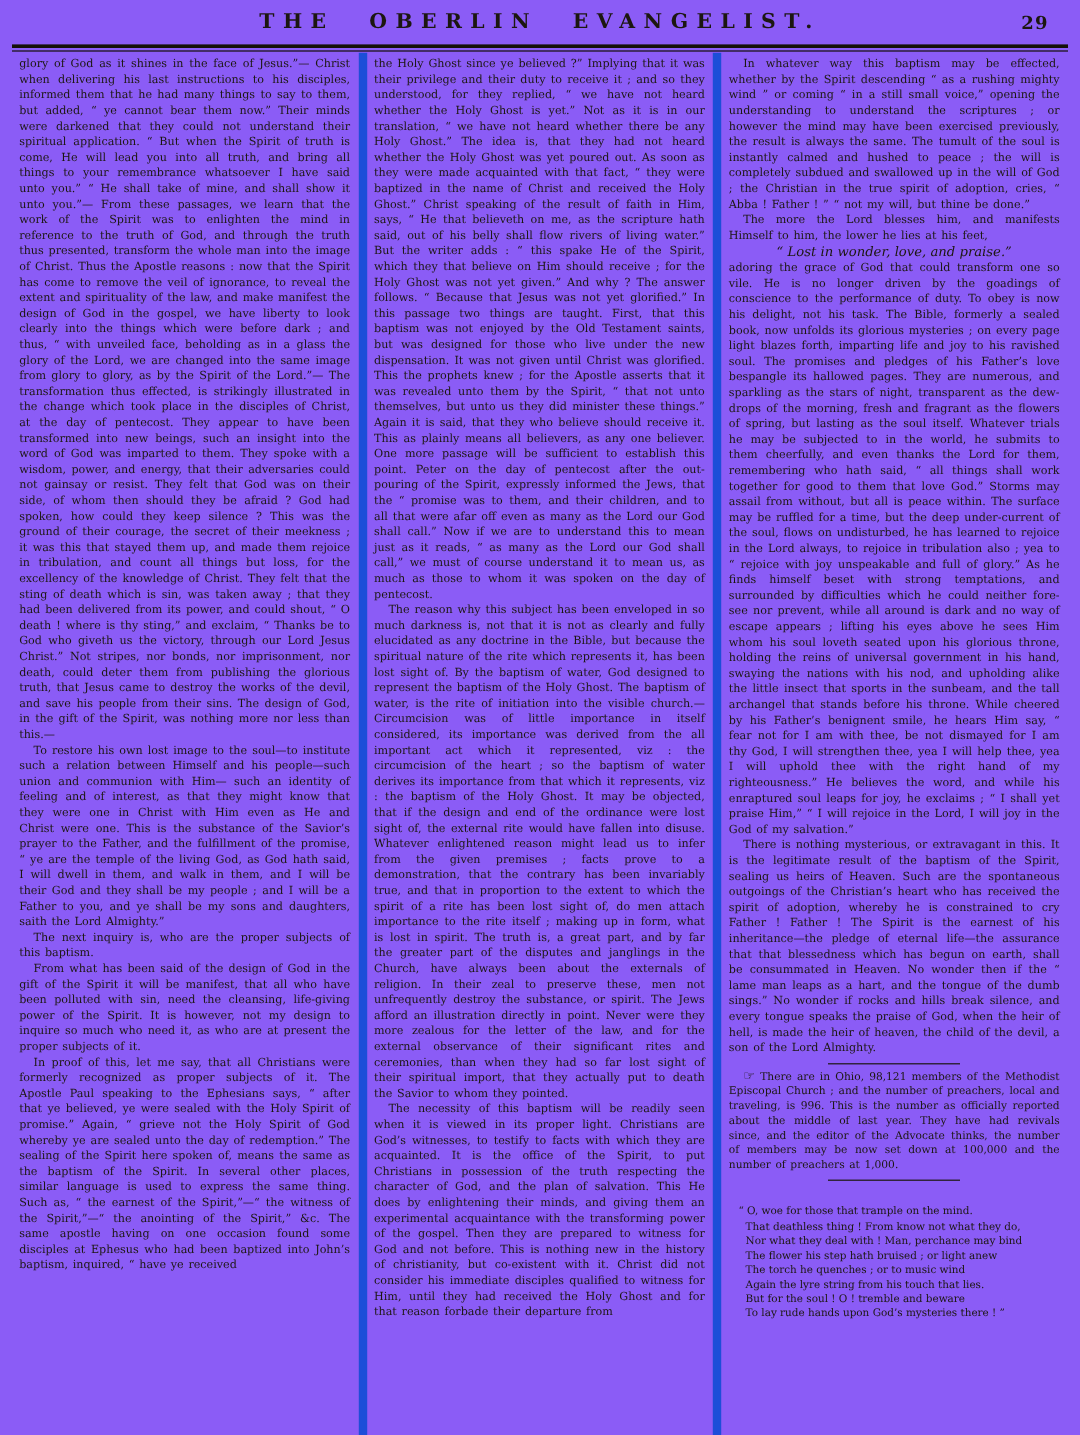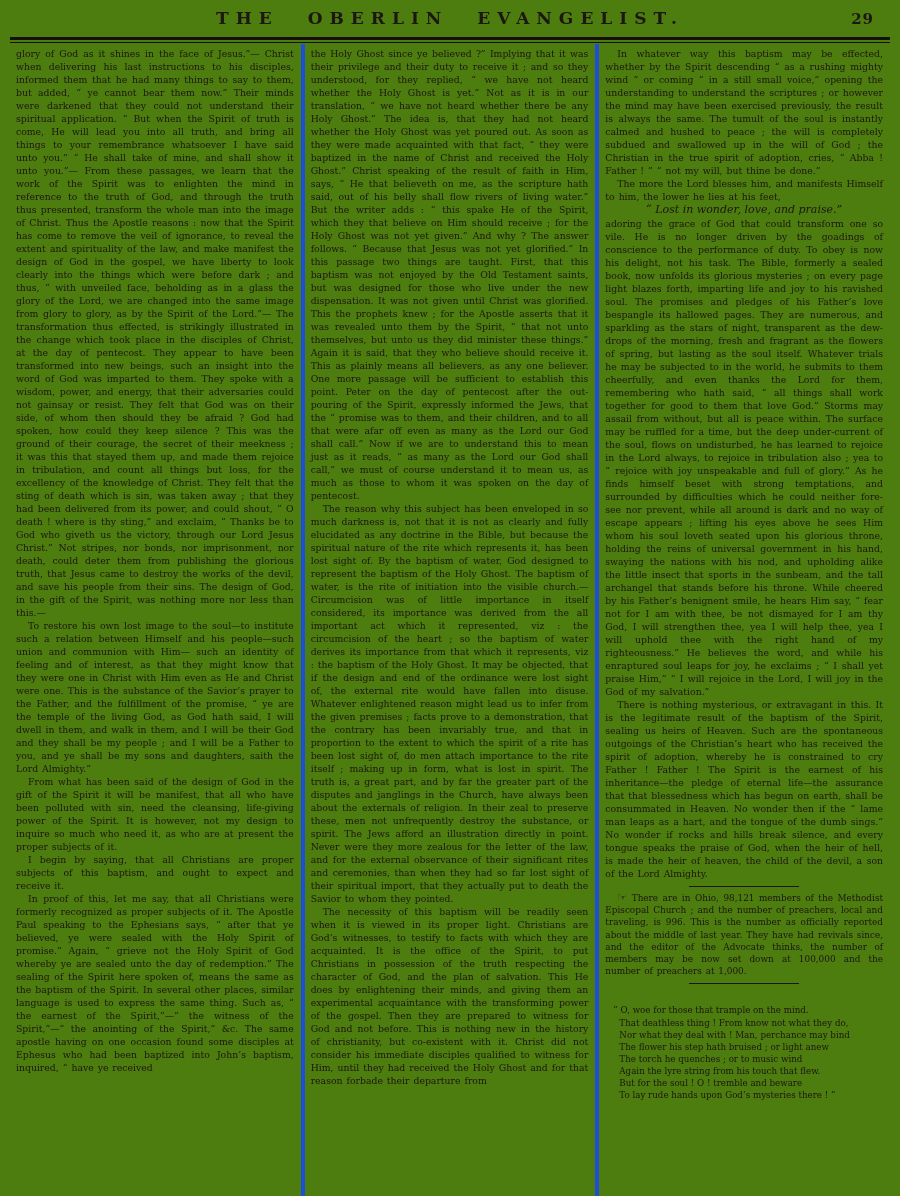--- a/index.html
+++ b/index.html
@@ -2,31 +2,31 @@
 <html><head>
 <meta charset="utf-8">
 <style>
   html,body{margin:0;padding:0}
   body{
     width:900px;height:1196px;overflow:hidden;
     background:#f5f3ec;color:#1c1710;
     font-family:"DejaVu Serif","Liberation Serif",serif;
     -webkit-font-smoothing:antialiased;
   }
-  .page{box-sizing:border-box;width:900px;height:1196px;padding:5px 10px 0 10px;background:#4d7c0f}
+  .page{box-sizing:border-box;width:900px;height:1196px;padding:5px 10px 0 10px;background:#8b5cf6}
   .masthead{position:relative;height:27px;margin-top:3px}
   .masthead-title{
     text-align:center;font-size:17px;font-weight:bold;
     letter-spacing:7px;word-spacing:16px;white-space:nowrap;
   }
   .page-number{position:absolute;right:16px;top:2px;font-size:15px;font-weight:bold;letter-spacing:1px}
   .rule-double{height:2px;border-top:3px solid #151009;border-bottom:1px solid #151009;margin-top:2px}
   .columns{display:flex;margin-top:1px;height:1152px}
   .col{flex:1 1 0;box-sizing:border-box;padding:3px 7px 0 6px;overflow:hidden}
-  .col + .col{border-left:4px solid #1d4ed8}
+  .col + .col{border-left:7px solid #1d4ed8}
   .col p{margin:0;font-size:9.3px;line-height:13px;text-align:justify;text-justify:inter-word;word-spacing:1px}
   .col p.indent{text-indent:12px}
   .quote-line{font-size:11px;line-height:14px;text-align:center;font-style:italic}
   .rule-short{width:110px;border-top:1.5px solid #1c1710;margin:6px auto 5px auto}
   .news-item{font-size:8.9px !important;line-height:12.2px !important}
   .manicule{font-size:11px;line-height:10px}
   .poem{margin-top:20px;padding-left:8px}
   .poem-line{font-size:8.7px;line-height:12.1px;text-align:left;white-space:nowrap}
   .poem-line.indented{padding-left:6px}
 </style>
@@ -40,22 +40,22 @@
     <div class="page-number">29</div>
   </header>
 
   <div class="rule-double"></div>
 
   <main class="columns">
 
     <section class="col">
       <p>glory of God as it shines in the face of Jesus.”— Christ when delivering his last instructions to his disciples, informed them that he had many things to say to them, but added, “ ye cannot bear them now.”  Their minds were darkened that they could not understand their spiritual application.  “ But when the Spirit of truth is come, He will lead you into all truth, and bring all things to your remembrance whatsoever I have said unto you.”  “ He shall take of mine, and shall show it unto you.”— From these passages, we learn that the work of the Spirit was to enlighten the mind in reference to the truth of God, and through the truth thus presented, transform the whole man into the image of Christ.  Thus the Apostle reasons : now that the Spirit has come to remove the veil of ignorance, to reveal the extent and spirituality of the law, and make manifest the design of God in the gospel, we have liberty to look clearly into the things which were before dark ; and thus, “ with unveiled face, beholding as in a glass the glory of the Lord, we are changed into the same image from glory to glory, as by the Spirit of the Lord.”— The transformation thus effected, is strikingly illustrated in the change which took place in the disciples of Christ, at the day of pentecost.  They appear to have been transformed into new beings, such an insight into the word of God was imparted to them.  They spoke with a wisdom, power, and energy, that their adversaries could not gainsay or resist.  They felt that God was on their side, of whom then should they be afraid ?  God had spoken, how could they keep silence ?  This was the ground of their courage, the secret of their meekness ; it was this that stayed them up, and made them rejoice in tribulation, and count all things but loss, for the excellency of the knowledge of Christ.  They felt that the sting of death which is sin, was taken away ; that they had been delivered from its power, and could shout, “ O death ! where is thy sting,” and exclaim, “ Thanks be to God who giveth us the victory, through our Lord Jesus Christ.”  Not stripes, nor bonds, nor imprisonment, nor death, could deter them from publishing the glorious truth, that Jesus came to destroy the works of the devil, and save his people from their sins.  The design of God, in the gift of the Spirit, was nothing more nor less than this.—</p>
       <p class="indent">To restore his own lost image to the soul—to institute such a relation between Himself and his people—such union and communion with Him— such an identity of feeling and of interest, as that they might know that they were one in Christ with Him even as He and Christ were one.  This is the substance of the Savior’s prayer to the Father, and the fulfillment of the promise, “ ye are the temple of the living God, as God hath said, I will dwell in them, and walk in them, and I will be their God and they shall be my people ; and I will be a Father to you, and ye shall be my sons and daughters, saith the Lord Almighty.”</p>
+      <p class="indent">The next inquiry is, who are the proper subjects of this baptism.</p>
       <p class="indent">From what has been said of the design of God in the gift of the Spirit it will be manifest, that all who have been polluted with sin, need the cleansing, life-giving power of the Spirit.  It is however, not my design to inquire so much who need it, as who are at present the proper subjects of it.</p>
-      <p class="indent">I begin by saying, that all Christians are proper subjects of this baptism, and ought to expect and receive it.</p>
       <p class="indent">In proof of this, let me say, that all Christians were formerly recognized as proper subjects of it.  The Apostle Paul speaking to the Ephesians says, “ after that ye believed, ye were sealed with the Holy Spirit of promise.”  Again, “ grieve not the Holy Spirit of God whereby ye are sealed unto the day of redemption.”  The sealing of the Spirit here spoken of, means the same as the baptism of the Spirit.  In several other places, similar language is used to express the same thing.  Such as, “ the earnest of the Spirit,”—“ the witness of the Spirit,”—“ the anointing of the Spirit,” &amp;c. The same apostle having on one occasion found some disciples at Ephesus who had been baptized into John’s baptism, inquired, “ have ye received</p>
     </section>
 
     <section class="col">
       <p>the Holy Ghost since ye believed ?”  Implying that it was their privilege and their duty to receive it ; and so they understood, for they replied, “ we have not heard whether the Holy Ghost is yet.”  Not as it is in our translation, “ we have not heard whether there be any Holy Ghost.”  The idea is, that they had not heard whether the Holy Ghost was yet poured out.  As soon as they were made acquainted with that fact, “ they were baptized in the name of Christ and received the Holy Ghost.”  Christ speaking of the result of faith in Him, says, “ He that believeth on me, as the scripture hath said, out of his belly shall flow rivers of living water.”  But the writer adds : “ this spake He of the Spirit, which they that believe on Him should receive ; for the Holy Ghost was not yet given.”  And why ?  The answer follows.  “ Because that Jesus was not yet glorified.”  In this passage two things are taught.  First, that this baptism was not enjoyed by the Old Testament saints, but was designed for those who live under the new dispensation.  It was not given until Christ was glorified.  This the prophets knew ; for the Apostle asserts that it was revealed unto them by the Spirit, “ that not unto themselves, but unto us they did minister these things.”  Again it is said, that they who believe should receive it.  This as plainly means all believers, as any one believer.  One more passage will be sufficient to establish this point.  Peter on the day of pentecost after the out-pouring of the Spirit, expressly informed the Jews, that the “ promise was to them, and their children, and to all that were afar off even as many as the Lord our God shall call.”  Now if we are to understand this to mean just as it reads, “ as many as the Lord our God shall call,” we must of course understand it to mean us, as much as those to whom it was spoken on the day of pentecost.</p>
       <p class="indent">The reason why this subject has been enveloped in so much darkness is, not that it is not as clearly and fully elucidated as any doctrine in the Bible, but because the spiritual nature of the rite which represents it, has been lost sight of.  By the baptism of water, God designed to represent the baptism of the Holy Ghost.  The baptism of water, is the rite of initiation into the visible church.— Circumcision was of little importance in itself considered, its importance was derived from the all important act which it represented, viz : the circumcision of the heart ; so the baptism of water derives its importance from that which it represents, viz : the baptism of the Holy Ghost.  It may be objected, that if the design and end of the ordinance were lost sight of, the external rite would have fallen into disuse.  Whatever enlightened reason might lead us to infer from the given premises ; facts prove to a demonstration, that the contrary has been invariably true, and that in proportion to the extent to which the spirit of a rite has been lost sight of, do men attach importance to the rite itself ; making up in form, what is lost in spirit.  The truth is, a great part, and by far the greater part of the disputes and janglings in the Church, have always been about the externals of religion.  In their zeal to preserve these, men not unfrequently destroy the substance, or spirit.  The Jews afford an illustration directly in point.  Never were they more zealous for the letter of the law, and for the external observance of their significant rites and ceremonies, than when they had so far lost sight of their spiritual import, that they actually put to death the Savior to whom they pointed.</p>
       <p class="indent">The necessity of this baptism will be readily seen when it is viewed in its proper light.  Christians are God’s witnesses, to testify to facts with which they are acquainted.  It is the office of the Spirit, to put Christians in possession of the truth respecting the character of God, and the plan of salvation.  This He does by enlightening their minds, and giving them an experimental acquaintance with the transforming power of the gospel.  Then they are prepared to witness for God and not before.  This is nothing new in the history of christianity, but co-existent with it.  Christ did not consider his immediate disciples qualified to witness for Him, until they had received the Holy Ghost and for that reason forbade their departure from</p>
     </section>
 
     <section class="col">
@@ -70,20 +70,20 @@
       <p class="indent news-item"><span class="manicule">☞</span> <span>There are in Ohio, 98,121 members of the Methodist Episcopal Church ; and the number of preachers, local and traveling, is 996.  This is the number as officially reported about the middle of last year.  They have had revivals since, and the editor of the Advocate thinks, the number of members may be now set down at 100,000 and the number of preachers at 1,000.</span></p>
 
       <div class="rule-short"></div>
 
       <div class="poem">
         <div class="poem-line">“ O, woe for those that trample on the mind.</div>
         <div class="poem-line indented">That deathless thing !  From know not what they do,</div>
         <div class="poem-line indented">Nor what they deal with !  Man, perchance may bind</div>
         <div class="poem-line indented">The flower his step hath bruised ; or light anew</div>
         <div class="poem-line indented">The torch he quenches ; or to music wind</div>
-        <div class="poem-line indented">Again the lyre string from his touch that flew.</div>
+        <div class="poem-line indented">Again the lyre string from his touch that lies.</div>
         <div class="poem-line indented">But for the soul !  O ! tremble and beware</div>
         <div class="poem-line indented">To lay rude hands upon God’s mysteries there ! ”</div>
       </div>
     </section>
 
   </main>
 </div>
 
 </body></html>

